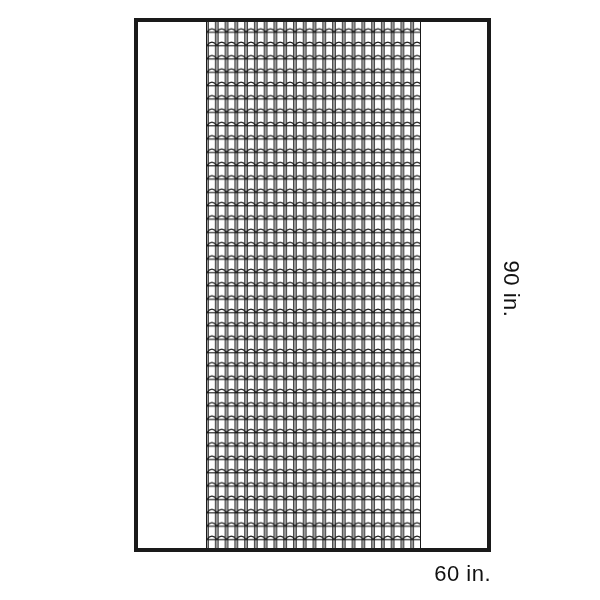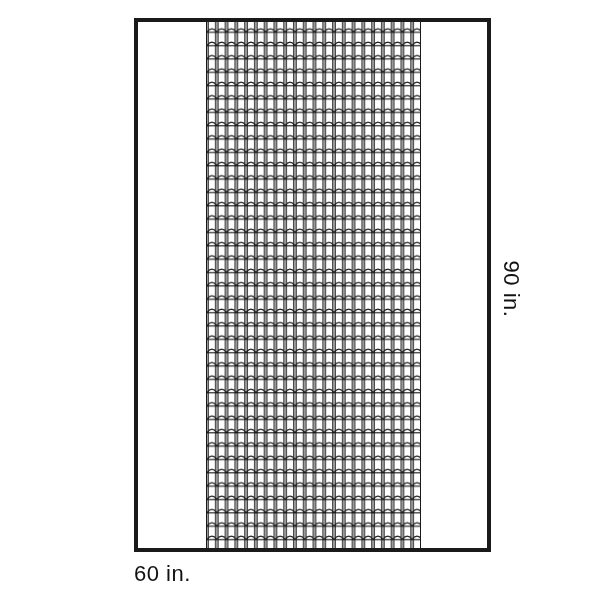--- a/index.html
+++ b/index.html
@@ -39,21 +39,21 @@
   .band svg {
     display: block;
     width: 215px;
     height: 526px;
   }
   .dim-width {
     position: absolute;
     left: 134px;
     top: 561px;
     width: 357px;
-    text-align: left;
+    text-align: right;
     font-size: 22px;
     letter-spacing: 0.5px;
     color: #111111;
     white-space: nowrap;
   }
   .dim-height {
     position: absolute;
     left: 511px;
     top: 289px;
     transform: translate(-50%, -50%) rotate(90deg);

